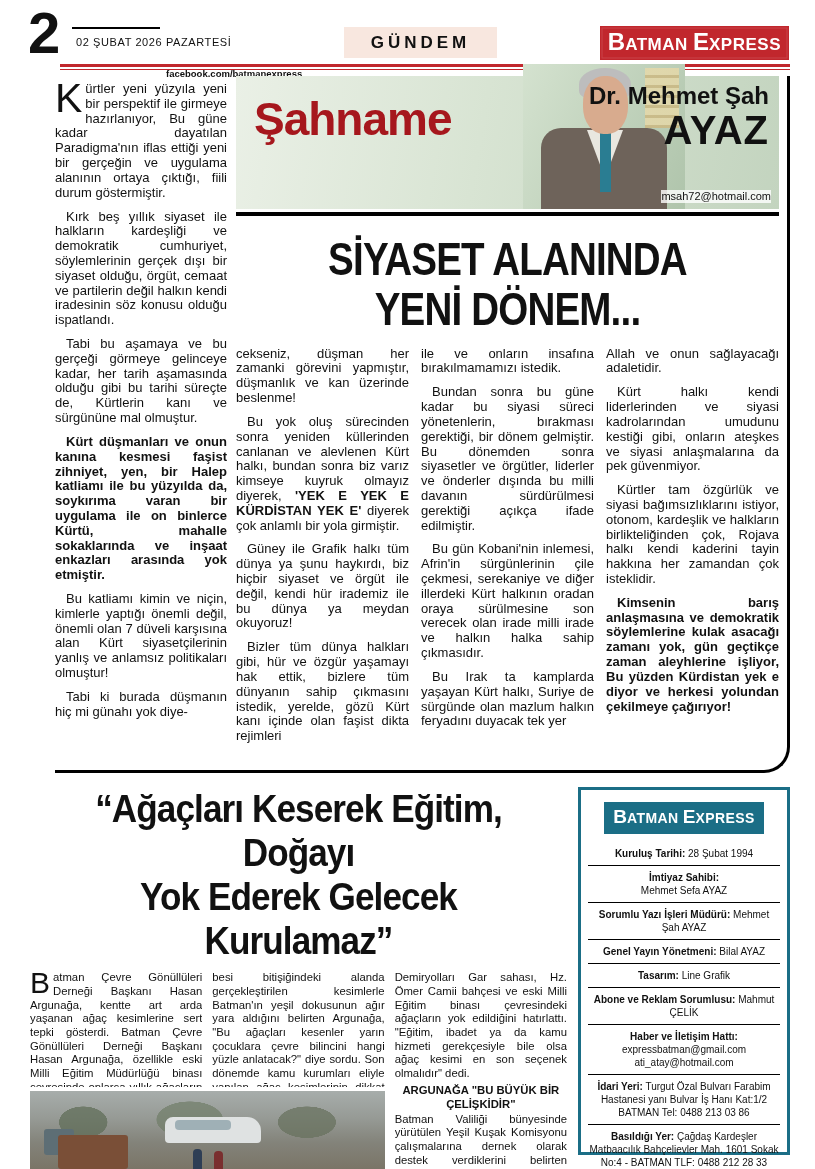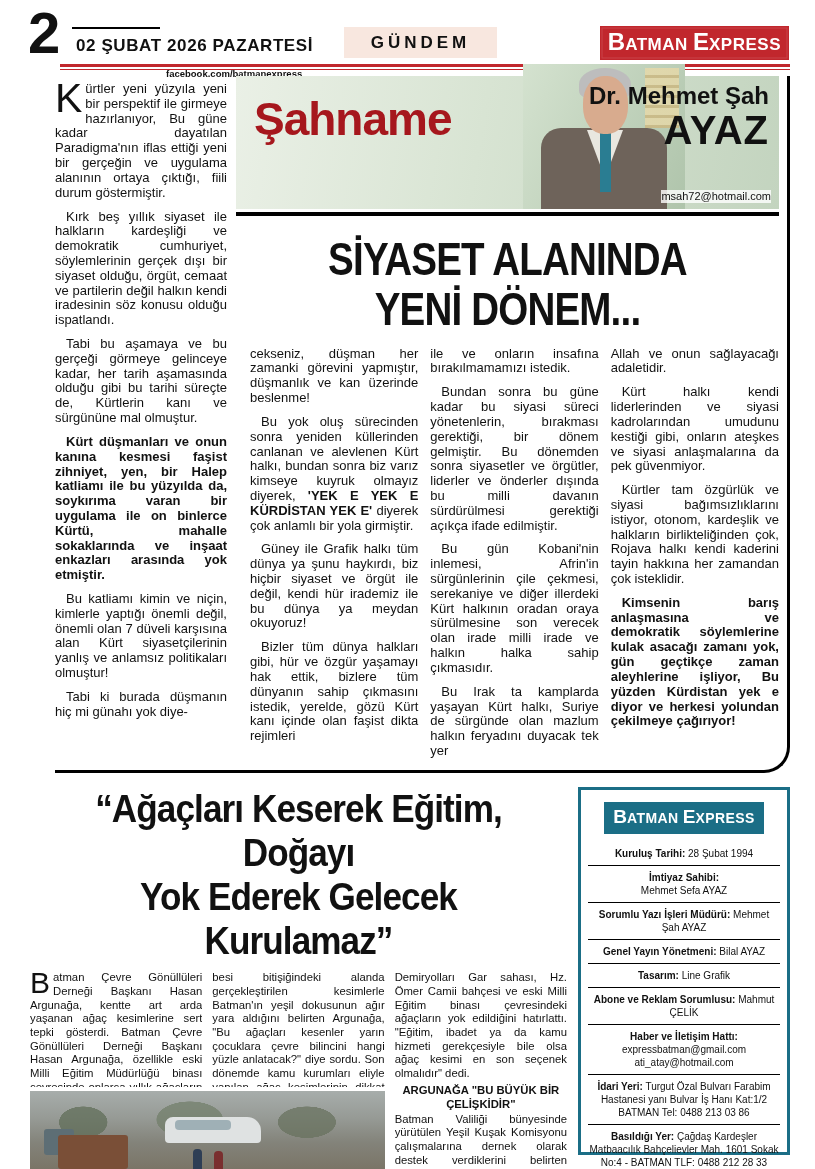--- a/index.html
+++ b/index.html
@@ -6,21 +6,21 @@
   html,body { background:#ffffff; }
   body {
     width:815px; height:1169px; overflow:hidden; position:relative;
     font-family:"Liberation Sans","DejaVu Sans",sans-serif; color:#111;
   }
   
   .hdr { position:relative; height:64px; }
   .page-num { position:absolute; left:28px; top:4px; font-size:58px; font-weight:bold; line-height:1; letter-spacing:-2px; }
   .fb-rule { position:absolute; left:72px; top:27px; width:88px; border-top:2px solid #000; }
   .fb-text { position:absolute; left:166px; top:20px; font-size:9.5px; font-weight:bold;margin-top:48px; }
-  .issue-date { position:absolute; left:76px; top:36px; font-size:17px; font-weight:bold; letter-spacing:0.6px; }
+  .issue-date { position:absolute; left:76px; top:36px; font-size:11px; font-weight:normal; letter-spacing:0.6px; }
   .section-badge { position:absolute; left:344px; top:27px; width:153px; height:31px; background:#f8e7df;
     text-align:center; line-height:31px; font-size:17px; font-weight:bold; letter-spacing:4px; }
   .masthead { position:absolute; right:26px; top:26px; background:#c1272d; color:#fff; padding:2px 8px 4px;
     white-space:nowrap; box-shadow:inset 0 0 0 1.5px #c1272d, inset 0 0 0 2.5px #ffffff22; }
   .masthead .big { font-size:24px; font-weight:bold; }
   .masthead .small { font-size:17px; font-weight:bold; letter-spacing:0.5px; }
   .red-rule { margin:0 25px 0 60px; height:6px; border-top:3px solid #c1272d; border-bottom:1px solid #c1272d; }
 
   
   .top-section { position:relative; margin:6px 25px 0 55px; height:697px; }
@@ -43,21 +43,21 @@
   .ap-shirt { position:absolute; left:64px; top:66px; width:36px; height:48px; background:#e9e7e0; clip-path:polygon(0 0,100% 0,50% 100%); }
   .ap-tie { position:absolute; left:77px; top:68px; width:11px; height:60px; background:#2a7d92; }
   .author-name { position:absolute; right:10px; top:8px; text-align:right; line-height:1; }
   .author-name .l1 { display:block; font-size:24px; font-weight:bold; margin-bottom:2px; }
   .author-name .l2 { display:block; font-size:40px; font-weight:bold; letter-spacing:1px; }
   .author-email { position:absolute; right:8px; bottom:6px; font-size:11px; background:rgba(255,255,255,.8); padding:0 0 1px; }
   .sahname-rule { height:4px; background:#000; margin-top:3px; }
   .headline { margin-top:18px; text-align:center; }
   .headline span { display:block; font-size:47px; font-weight:800; line-height:1.06; letter-spacing:-1px;
     transform:scaleX(0.82); transform-origin:50% 50%; }
-  .cols3 { display:flex; gap:12px; margin-top:13px; height:414px; overflow:hidden;margin-left:14px; }
+  .cols3 { display:flex; gap:12px; margin-top:13px; height:414px; overflow:hidden; }
   .cols3 .col { flex:1; }
 
   
   .bottom-section { display:flex; gap:11px; margin:14px 25px 0 30px; }
   .b-left { width:537px; }
   .b-head { text-align:center; }
   .b-head span { display:block; font-size:39px; font-weight:800; line-height:1.13; letter-spacing:-1px;
     transform:scaleX(0.9); transform-origin:50% 50%; }
   .b-cols { display:grid; grid-template-columns:1fr 1fr 1fr; column-gap:10px; margin-top:8px; }
   .b-cols p { font-size:11.3px; line-height:1.21; text-align:justify; overflow-wrap:break-word; }

